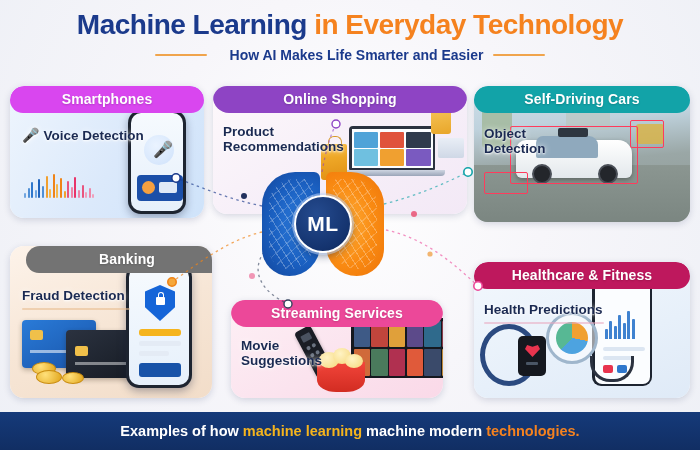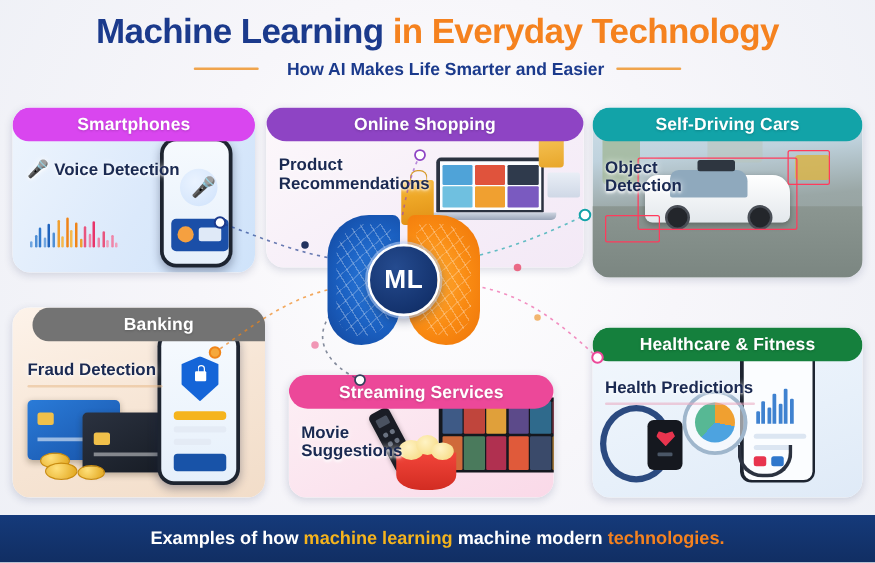--- a/index.html
+++ b/index.html
@@ -415,21 +415,21 @@
             <div style="position:absolute;left:8px;top:77px;width:30px;height:4px;background:#dce6f2;border-radius:2px;"></div>
             <div style="position:absolute;left:8px;top:86px;width:10px;height:8px;background:#e8344e;border-radius:2px;"></div>
             <div style="position:absolute;left:22px;top:86px;width:10px;height:8px;background:#2f77cc;border-radius:2px;"></div>
           </div>
         </div>
         <div class="magnifier" style="left:72px;top:50px;width:52px;height:52px;">
           <div class="pie" style="left:7px;top:7px;width:32px;height:32px;"></div>
         </div>
         <div style="position:absolute;left:116px;top:94px;width:44px;height:26px;border:3px solid #2b3240;border-radius:0 0 20px 20px;border-top:none;"></div>
       </div>
-      <div class="card-head" style="background:#15803d;position:absolute;top:0;left:0;z-index:3;">Healthcare &amp; Fitness</div>
+      <div class="card-head" style="background:#be185d;position:absolute;top:0;left:0;z-index:3;">Healthcare &amp; Fitness</div>
       <span class="card-label" style="left:10px;top:40px;">Health Predictions</span>
       <span class="label-underline" style="left:10px;top:60px;width:120px;background:#e9a8c0;"></span>
     </div>
   </div>
 
   <div id="brain-hub">
     <div class="hemi hemi-left"></div>
     <div class="hemi hemi-right"></div>
     <div class="ml-core">
       <span>ML</span>

